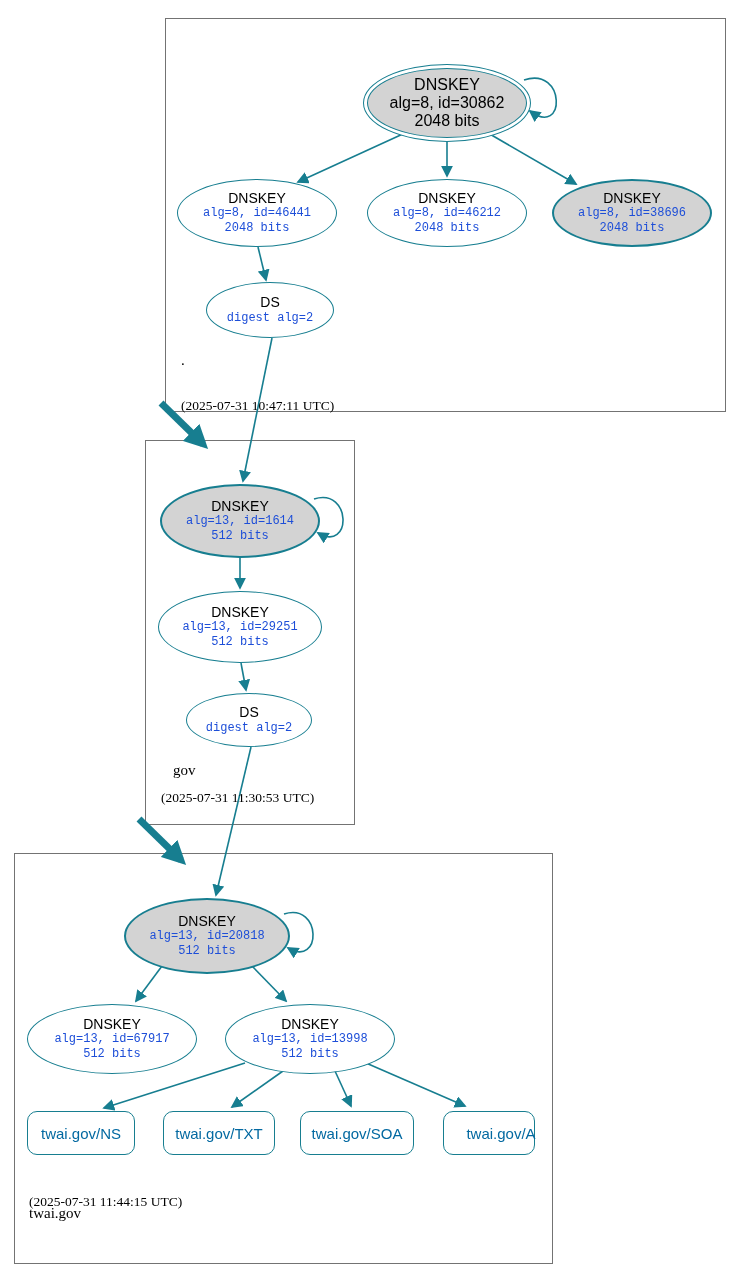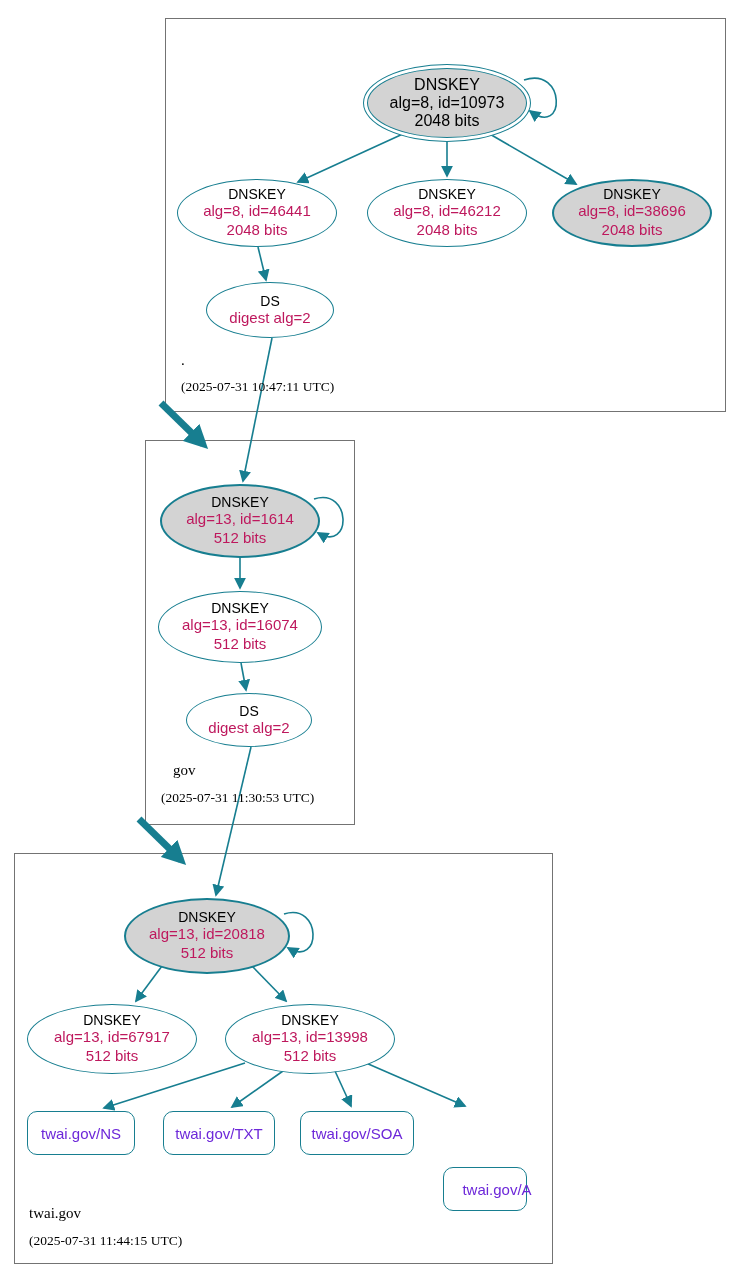--- a/index.html
+++ b/index.html
@@ -2,24 +2,24 @@
 <html><head>
 <meta charset="utf-8">
 <style>
   html,body{margin:0;padding:0;background:#ffffff;}
   .canvas{position:relative;width:740px;height:1278px;background:#ffffff;font-family:"Liberation Sans",sans-serif;overflow:hidden;}
   .zone-box{position:absolute;border:1px solid #737373;background:transparent;z-index:1;}
   .edges{position:absolute;left:0;top:0;z-index:2;}
   .node{position:absolute;z-index:3;display:flex;flex-direction:column;align-items:center;justify-content:center;text-align:center;border-radius:50%;background:#ffffff;border:1.6px solid #177e90;box-sizing:border-box;}
   .node.sep{background:#d3d3d3;border-width:2.4px;}
   .node .title{font-size:14px;color:#000;line-height:1.15;}
-  .node .attr{font-family:Liberation Sans, sans-serif;font-size:15px;color:#be185d;line-height:1.25;}
+  .node .attr{font-family:Liberation Mono, monospace;font-size:12px;color:#1d4ed8;line-height:1.25;}
   .double-outer{position:absolute;z-index:3;border:1.8px solid #177e90;border-radius:50%;box-sizing:border-box;background:#ffffff;}
   .double-inner{position:absolute;left:3px;top:3px;right:3px;bottom:3px;border:1.8px solid #177e90;border-radius:50%;background:#d3d3d3;display:flex;flex-direction:column;align-items:center;justify-content:center;text-align:center;box-sizing:border-box;}
-  .rrset{position:absolute;z-index:3;border:1.7px solid #177e90;border-radius:10px;background:#ffffff;display:flex;align-items:center;justify-content:center;font-size:15px;color:#6d28d9;box-sizing:border-box;}
+  .rrset{position:absolute;z-index:3;border:1.7px solid #177e90;border-radius:10px;background:#ffffff;display:flex;align-items:center;justify-content:center;font-size:15px;color:#0369a1;box-sizing:border-box;}
   .zone-name{position:absolute;z-index:4;font-family:"Liberation Serif","DejaVu Serif",serif;font-size:15px;color:#000;}
   .zone-ts{position:absolute;z-index:4;font-family:"Liberation Serif","DejaVu Serif",serif;font-size:13.5px;color:#000;}
 </style>
 </head>
 <body>
 
 <div class="canvas">
 
   <div class="zone-box" style="left:165px;top:18px;width:559px;height:392px;"></div>
   <div class="zone-box" style="left:145px;top:440px;width:208px;height:383px;"></div>
@@ -56,21 +56,21 @@
       <line x1="245" y1="1063" x2="104" y2="1108" marker-end="url(#arr)"></line>
       <line x1="283" y1="1071" x2="232" y2="1107" marker-end="url(#arr)"></line>
       <line x1="335" y1="1071" x2="351" y2="1106" marker-end="url(#arr)"></line>
       <line x1="366" y1="1063" x2="465" y2="1106" marker-end="url(#arr)"></line>
     </g>
   </svg>
 
   <div class="double-outer" style="left:363px;top:64px;width:168px;height:78px;">
     <div class="double-inner">
       <div class="title">DNSKEY</div>
-      <div class="attr">alg=8, id=10973</div>
+      <div class="attr">alg=8, id=30862</div>
       <div class="attr">2048 bits</div>
     </div>
   </div>
 
   <div class="node" style="left:177px;top:179px;width:160px;height:68px;">
     <div class="title">DNSKEY</div>
     <div class="attr">alg=8, id=46441</div>
     <div class="attr">2048 bits</div>
   </div>
 
@@ -85,31 +85,31 @@
     <div class="attr">alg=8, id=38696</div>
     <div class="attr">2048 bits</div>
   </div>
 
   <div class="node" style="left:206px;top:282px;width:128px;height:56px;">
     <div class="title">DS</div>
     <div class="attr">digest alg=2</div>
   </div>
 
   <div class="zone-name" style="left:181px;top:352px;">.</div>
-  <div class="zone-ts" style="left:181px;top:379px;">(2025-07-31 10:47:11 UTC)</div>
+  <div class="zone-ts" style="left:181px;top:398px;">(2025-07-31 10:47:11 UTC)</div>
 
   <div class="node sep" style="left:160px;top:484px;width:160px;height:74px;">
     <div class="title">DNSKEY</div>
     <div class="attr">alg=13, id=1614</div>
     <div class="attr">512 bits</div>
   </div>
 
   <div class="node" style="left:158px;top:591px;width:164px;height:72px;">
     <div class="title">DNSKEY</div>
-    <div class="attr">alg=13, id=16074</div>
+    <div class="attr">alg=13, id=29251</div>
     <div class="attr">512 bits</div>
   </div>
 
   <div class="node" style="left:186px;top:693px;width:126px;height:54px;">
     <div class="title">DS</div>
     <div class="attr">digest alg=2</div>
   </div>
 
   <div class="zone-name" style="left:161px;top:762px;margin-left:12px;">gov</div>
   <div class="zone-ts" style="left:161px;top:790px;text-align:right;">(2025-07-31 11:30:53 UTC)</div>
@@ -128,18 +128,18 @@
 
   <div class="node" style="left:225px;top:1004px;width:170px;height:70px;">
     <div class="title">DNSKEY</div>
     <div class="attr">alg=13, id=13998</div>
     <div class="attr">512 bits</div>
   </div>
 
   <div class="rrset" style="left:27px;top:1111px;width:108px;height:44px;">twai.gov/NS</div>
   <div class="rrset" style="left:163px;top:1111px;width:112px;height:44px;">twai.gov/TXT</div>
   <div class="rrset" style="left:300px;top:1111px;width:114px;height:44px;">twai.gov/SOA</div>
-  <div class="rrset" style="left:443px;top:1167px;width:84px;height:44px;padding-left:24px;">twai.gov/A</div>
+  <div class="rrset" style="left:443px;top:1111px;width:92px;height:44px;padding-left:24px;">twai.gov/A</div>
 
   <div class="zone-name" style="left:29px;top:1205px;text-align:right;">twai.gov</div>
-  <div class="zone-ts" style="left:29px;top:1233px;">(2025-07-31 11:44:15 UTC)</div>
+  <div class="zone-ts" style="left:29px;top:1194px;">(2025-07-31 11:44:15 UTC)</div>
 
 </div>
 
 </body></html>

